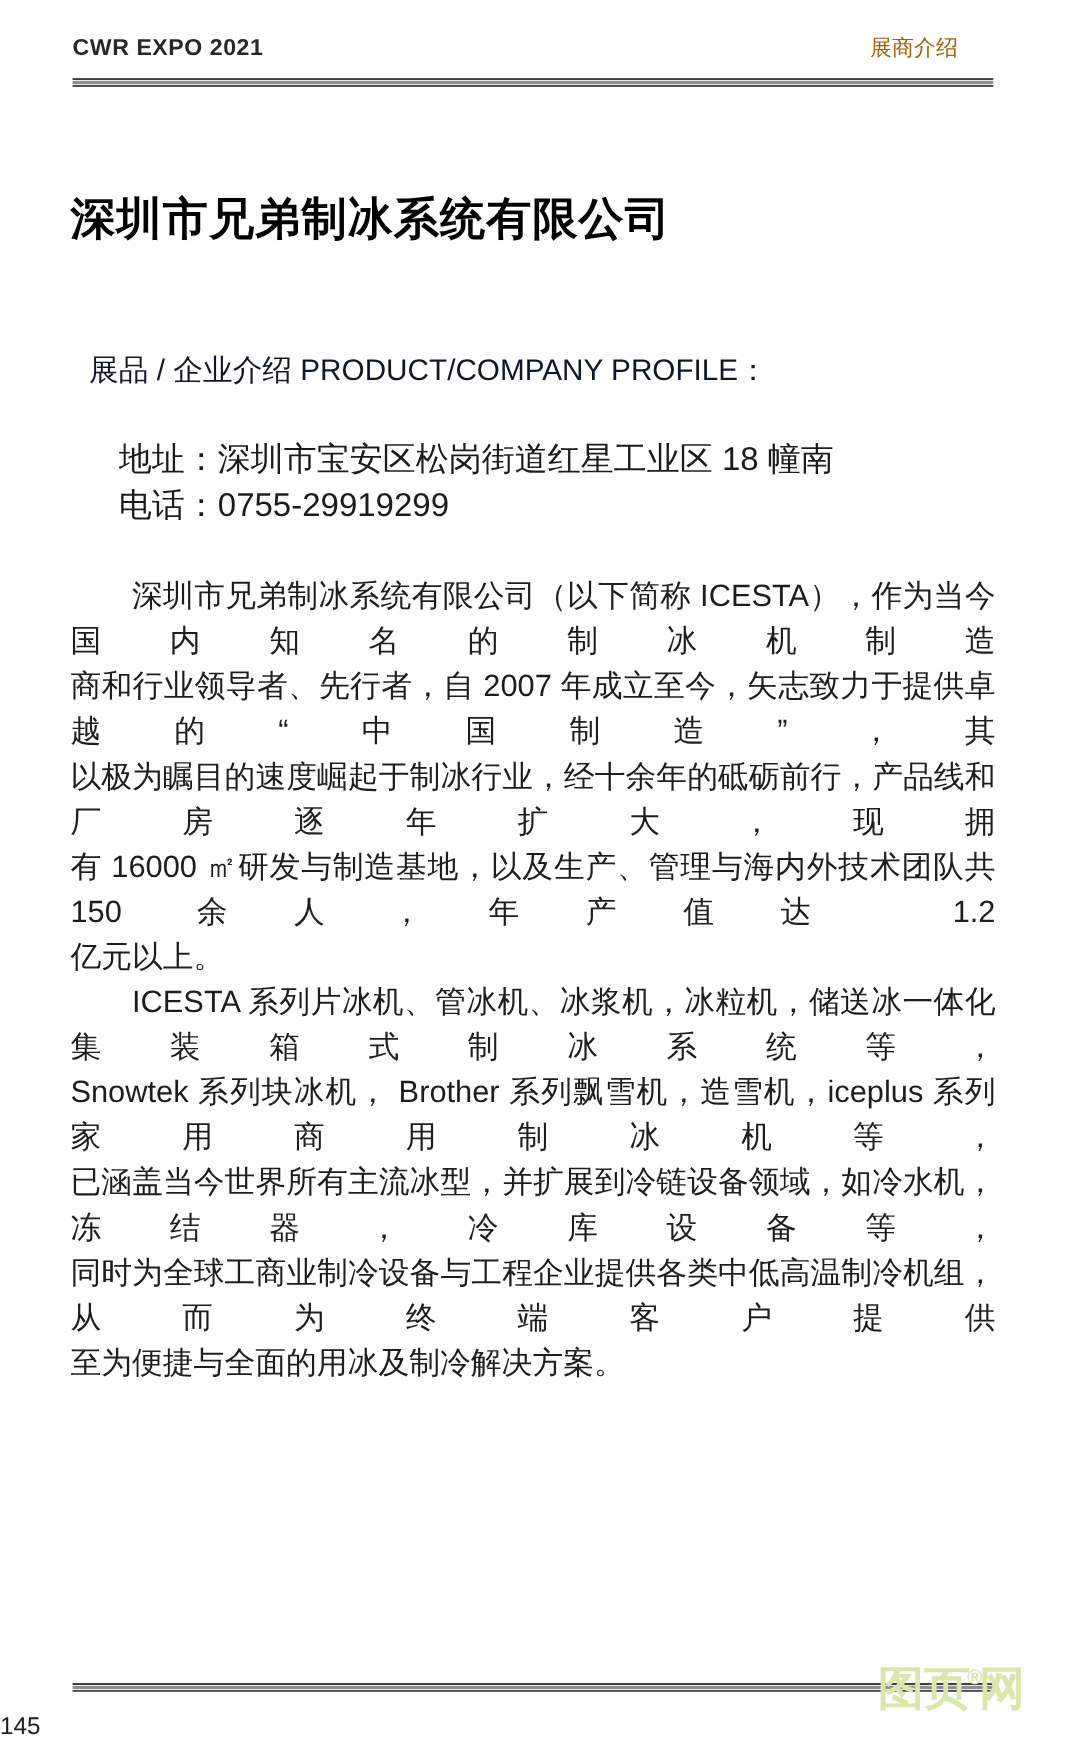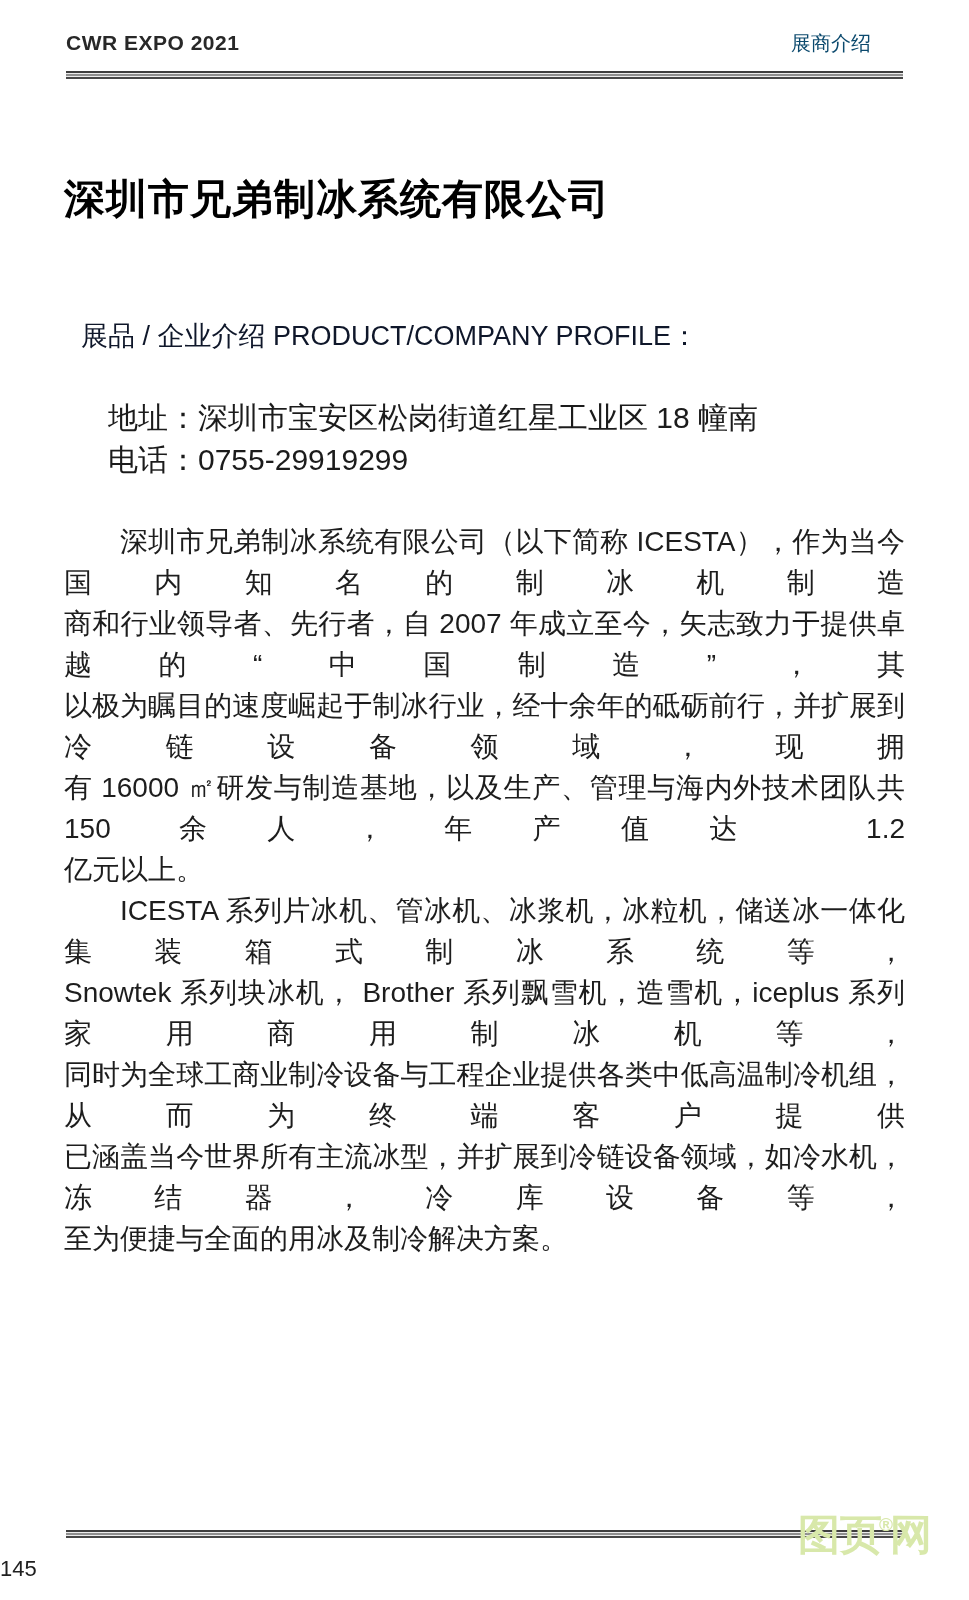--- a/index.html
+++ b/index.html
@@ -11,21 +11,21 @@
     font-family:"Liberation Sans","DejaVu Sans",sans-serif;
     text-decoration:underline;
   }
 
   
   .header {
     position:absolute; left:66px; right:66px; top:30px;
     display:flex; justify-content:space-between; align-items:baseline;
   }
   .brand { font-size:21px; font-weight:600; letter-spacing:0.5px; color:#282828; }
-  .section-label { font-size:20px; font-weight:500; color:#0c4a6e;text-align:center; }
+  .section-label { font-size:20px; font-weight:500; color:#a16207;text-align:center; }
 
   
   .rule {
     position:absolute; left:66px; width:837px; height:8px;
     background:linear-gradient(to bottom,
       #3e3e3e 0px 2px,
       #ececec 2px 3px,
       #8f8f8f 3px 5px,
       #ececec 5px 6px,
       #474747 6px 8px);
@@ -97,29 +97,29 @@
     </div>
     <div class="contact-line">
       <span class="contact-label">电话：</span><span>0755-29919299</span>
     </div>
   </div>
 
   <div class="body-text">
     <div class="para">
       <div class="bline first">深圳市兄弟制冰系统有限公司（以下简称 ICESTA），作为当今国内知名的制冰机制造</div>
       <div class="bline">商和行业领导者、先行者，自 2007 年成立至今，矢志致力于提供卓越的“中国制造”，其</div>
-      <div class="bline">以极为瞩目的速度崛起于制冰行业，经十余年的砥砺前行，并扩展到冷链设备领域，现拥</div>
+      <div class="bline">以极为瞩目的速度崛起于制冰行业，经十余年的砥砺前行，产品线和厂房逐年扩大，现拥</div>
       <div class="bline">有 16000 ㎡研发与制造基地，以及生产、管理与海内外技术团队共 150 余人，年产值达 1.2</div>
       <div class="bline last">亿元以上。</div>
     </div>
     <div class="para">
       <div class="bline first">ICESTA 系列片冰机、管冰机、冰浆机，冰粒机，储送冰一体化集装箱式制冰系统等，</div>
       <div class="bline">Snowtek 系列块冰机， Brother 系列飘雪机，造雪机，iceplus 系列家用商用制冰机等，</div>
+      <div class="bline">已涵盖当今世界所有主流冰型，并扩展到冷链设备领域，如冷水机，冻结器，冷库设备等，</div>
       <div class="bline">同时为全球工商业制冷设备与工程企业提供各类中低高温制冷机组，从而为终端客户提供</div>
-      <div class="bline">已涵盖当今世界所有主流冰型，并扩展到冷链设备领域，如冷水机，冻结器，冷库设备等，</div>
       <div class="bline last">至为便捷与全面的用冰及制冷解决方案。</div>
     </div>
   </div>
 
   <div class="rule rule-bottom"></div>
 
   <div class="page-number">145</div>
 
   <div class="watermark" style="color: rgb(216, 232, 170);">
     <span>图页</span><span class="wm-reg">®</span><span>网</span>

